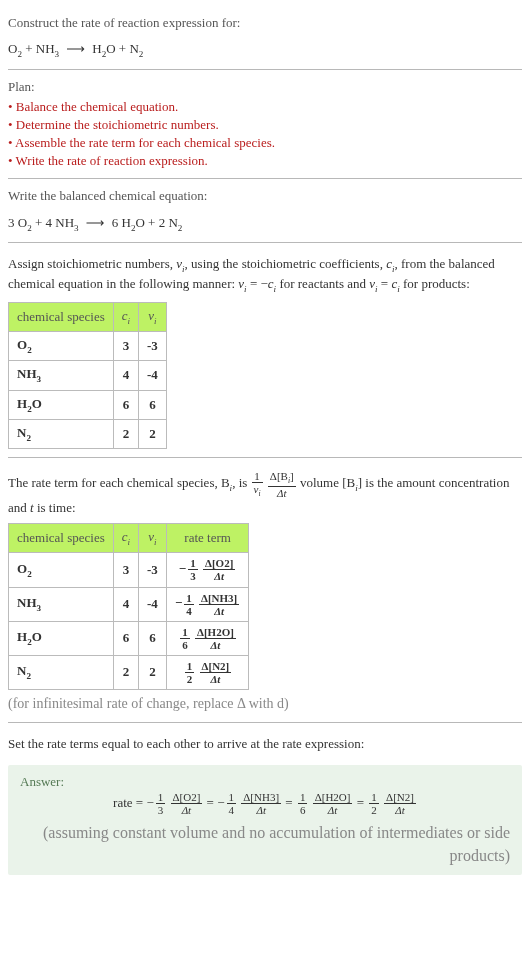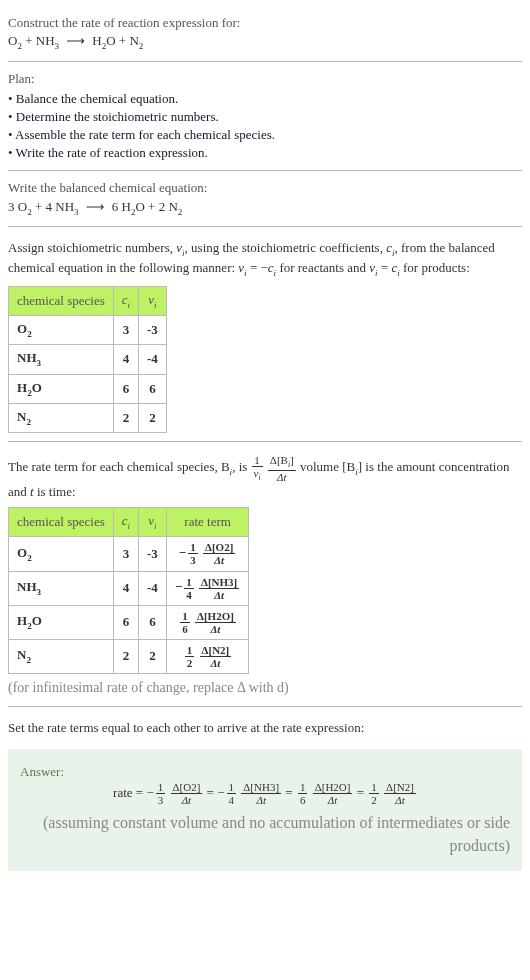--- a/index.html
+++ b/index.html
@@ -8,25 +8,25 @@
       background: #fff;
       color: #333;
       width: 530px;
       padding: 8px;
       font-size: 13px;
       line-height: 1.4;
     }
     .section { padding: 6px 0; }
     .divider { border-top: 1px solid #b8b8b8; margin: 2px 0; }
     .prompt-text { color: #555; }
-    .equation { color: #333; margin-top: 0; }
+    .equation { color: #333; margin-top: 8px; }
     sub { font-size: 0.7em; vertical-align: sub; }
     .arrow { margin: 0 4px; }
     .plan-heading { color: #555; }
-    .plan-bullets { color: #0f172a; margin-top: 2px; }
+    .plan-bullets { color: #b91c1c; margin-top: 2px; }
     .bullet-line { display: block; }
     .explain { color: #333; margin-top: 4px; }
     .ital { font-style: italic; }
     table {
       border-collapse: collapse;
       margin-top: 6px;
     }
     th, td {
       border: 1px solid #bbb;
       padding: 4px 8px;
@@ -40,21 +40,21 @@
       color: #555;
     }
     td.species { text-align: left; }
     .footnote {
       color: #888;
       font-size: 14px;
       margin-top: 4px;
     }
     .answer-box {
       background: #eaf3ea;
-      padding: 14px 12px;
+      padding: 8px 12px;
       margin-top: 6px;
       border-radius: 2px;
     }
     .answer-label { color: #557a55; }
     .answer-eq {
       color: #333;
       text-align: center;
       margin-top: 0;
       font-size: 13px;
     }

